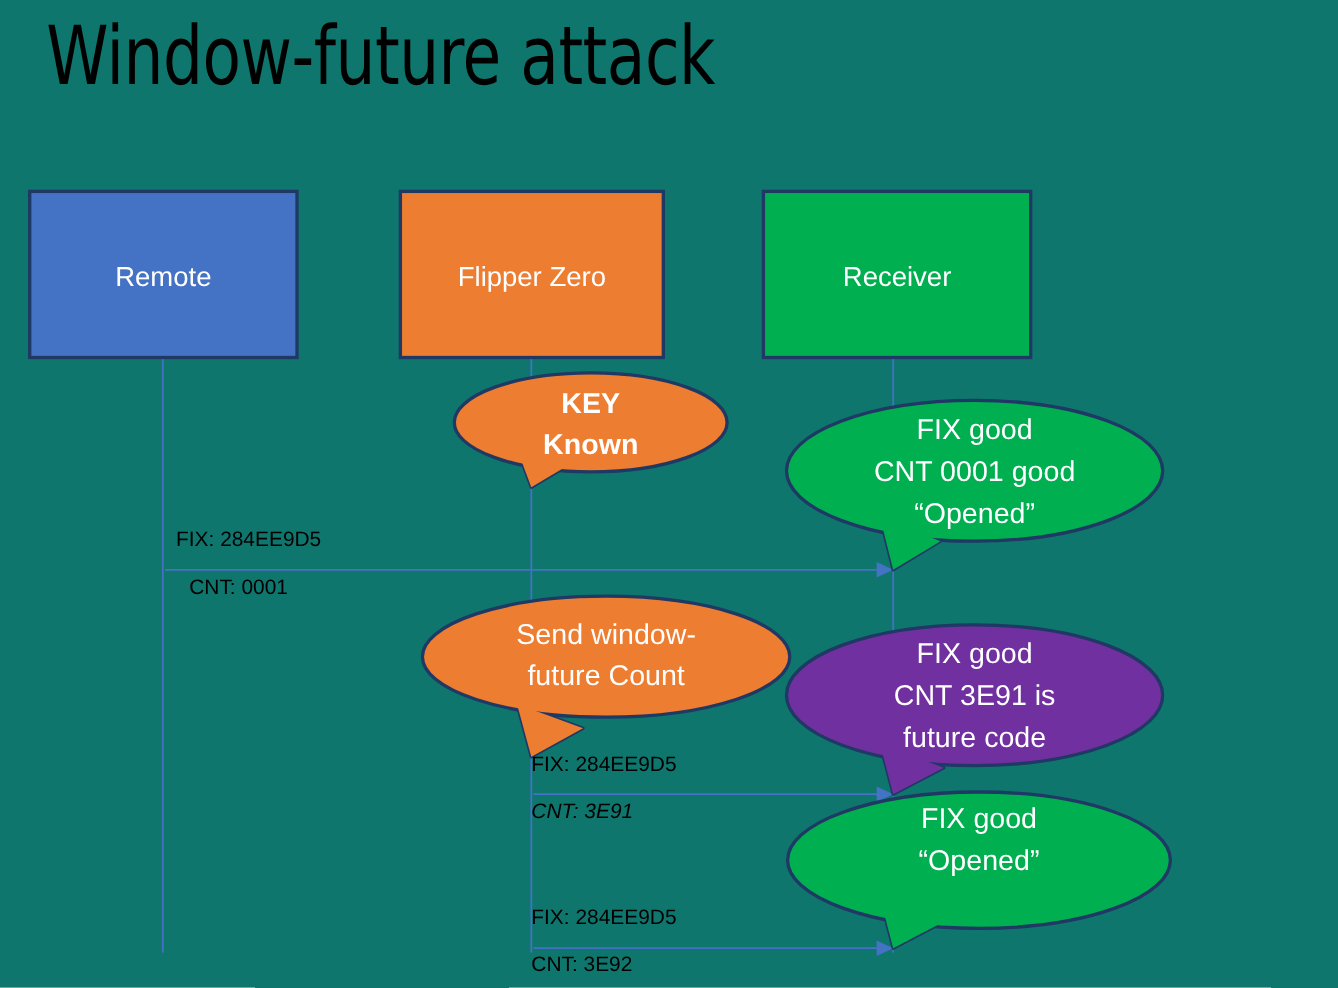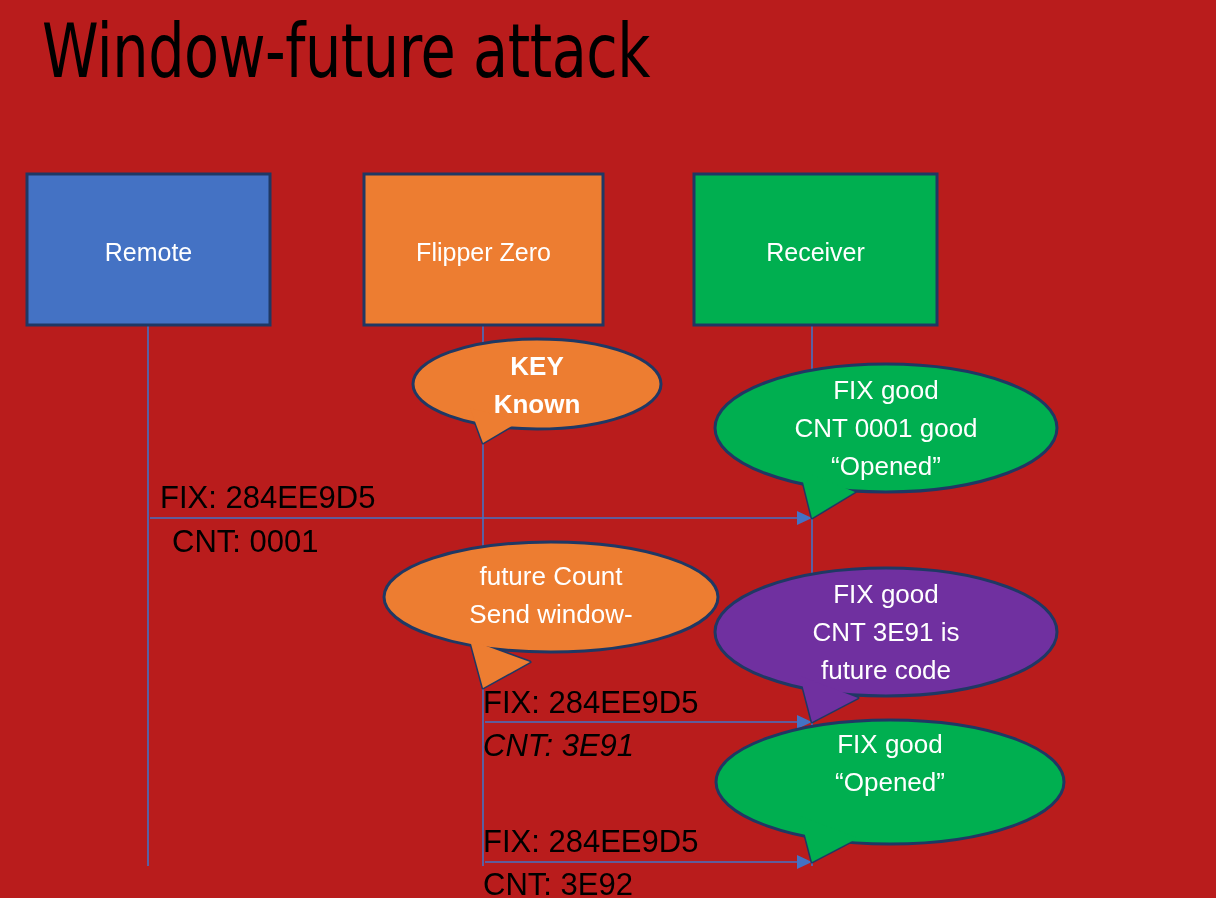--- a/index.html
+++ b/index.html
@@ -5,21 +5,21 @@
   html,body{margin:0;padding:0;background:#ffffff;}
   body{
     width:1216px;height:898px;
     font-family:"Liberation Sans","DejaVu Sans",sans-serif;
     overflow:hidden;
     position:relative;
   }
   #slide{
     position:relative;
     width:1216px;height:898px;
-    background:#b91c1c;
+    background:#0f766e;
   }
   #vec{
     position:absolute;
     left:0;top:0;
     width:1216px;height:898px;
   }
   
   .slide-title{
     position:absolute;
     left:42px;top:8px;
@@ -47,21 +47,21 @@
     color:#ffffff;
     font-size:26px;
     line-height:1.46;
     text-align:center;
     pointer-events:none;
   }
   
   .msg-line{
     position:absolute;
     color:#000000;
-    font-size:31px;
+    font-size:19px;
     white-space:nowrap;
   }
 </style>
 </head>
 <body>
 
 <div id="slide">
 
   <svg id="vec" viewBox="0 0 1216 898">
 
@@ -125,22 +125,22 @@
     <div>Known</div>
   </div>
 
   <div class="bubble-text" style="left:715px;top:372px;width:342px;">
     <div>FIX good</div>
     <div>CNT 0001 good</div>
     <div>“Opened”</div>
   </div>
 
   <div class="bubble-text" style="left:384px;top:558px;width:334px;">
+    <div>Send window-</div>
     <div>future Count</div>
-    <div>Send window-</div>
   </div>
 
   <div class="bubble-text" style="left:715px;top:576px;width:342px;">
     <div>FIX good</div>
     <div>CNT 3E91 is</div>
     <div>future code</div>
   </div>
 
   <div class="bubble-text" style="left:718px;top:726px;width:344px;">
     <div>FIX good</div>

